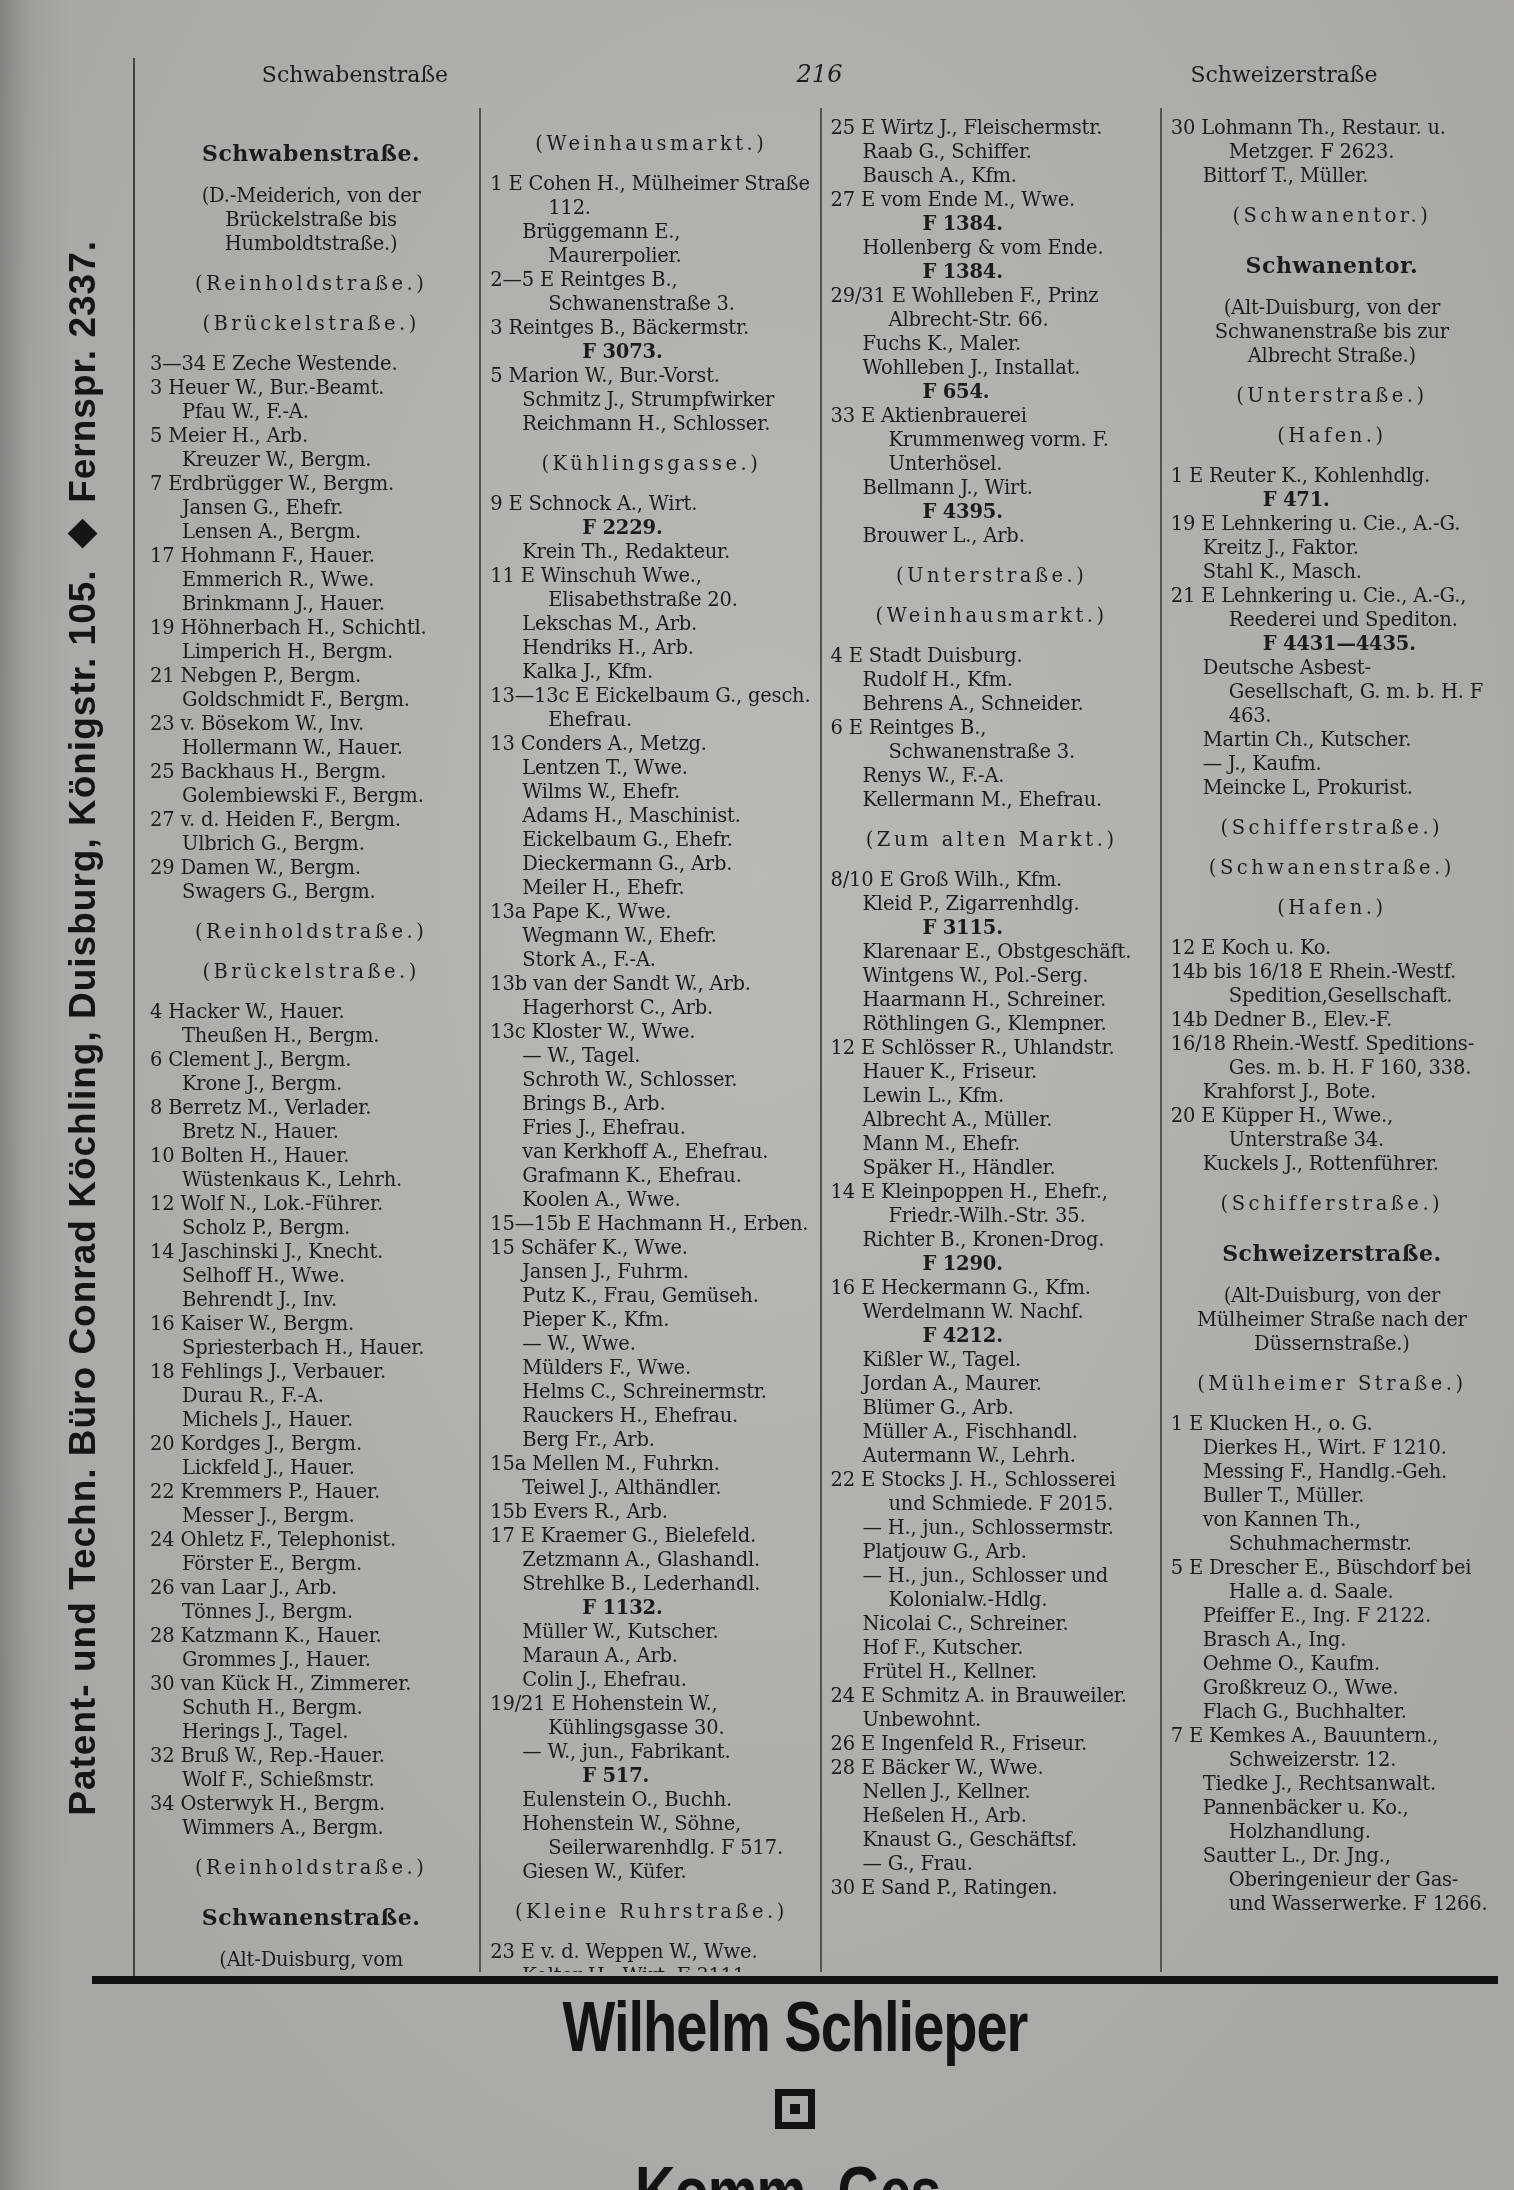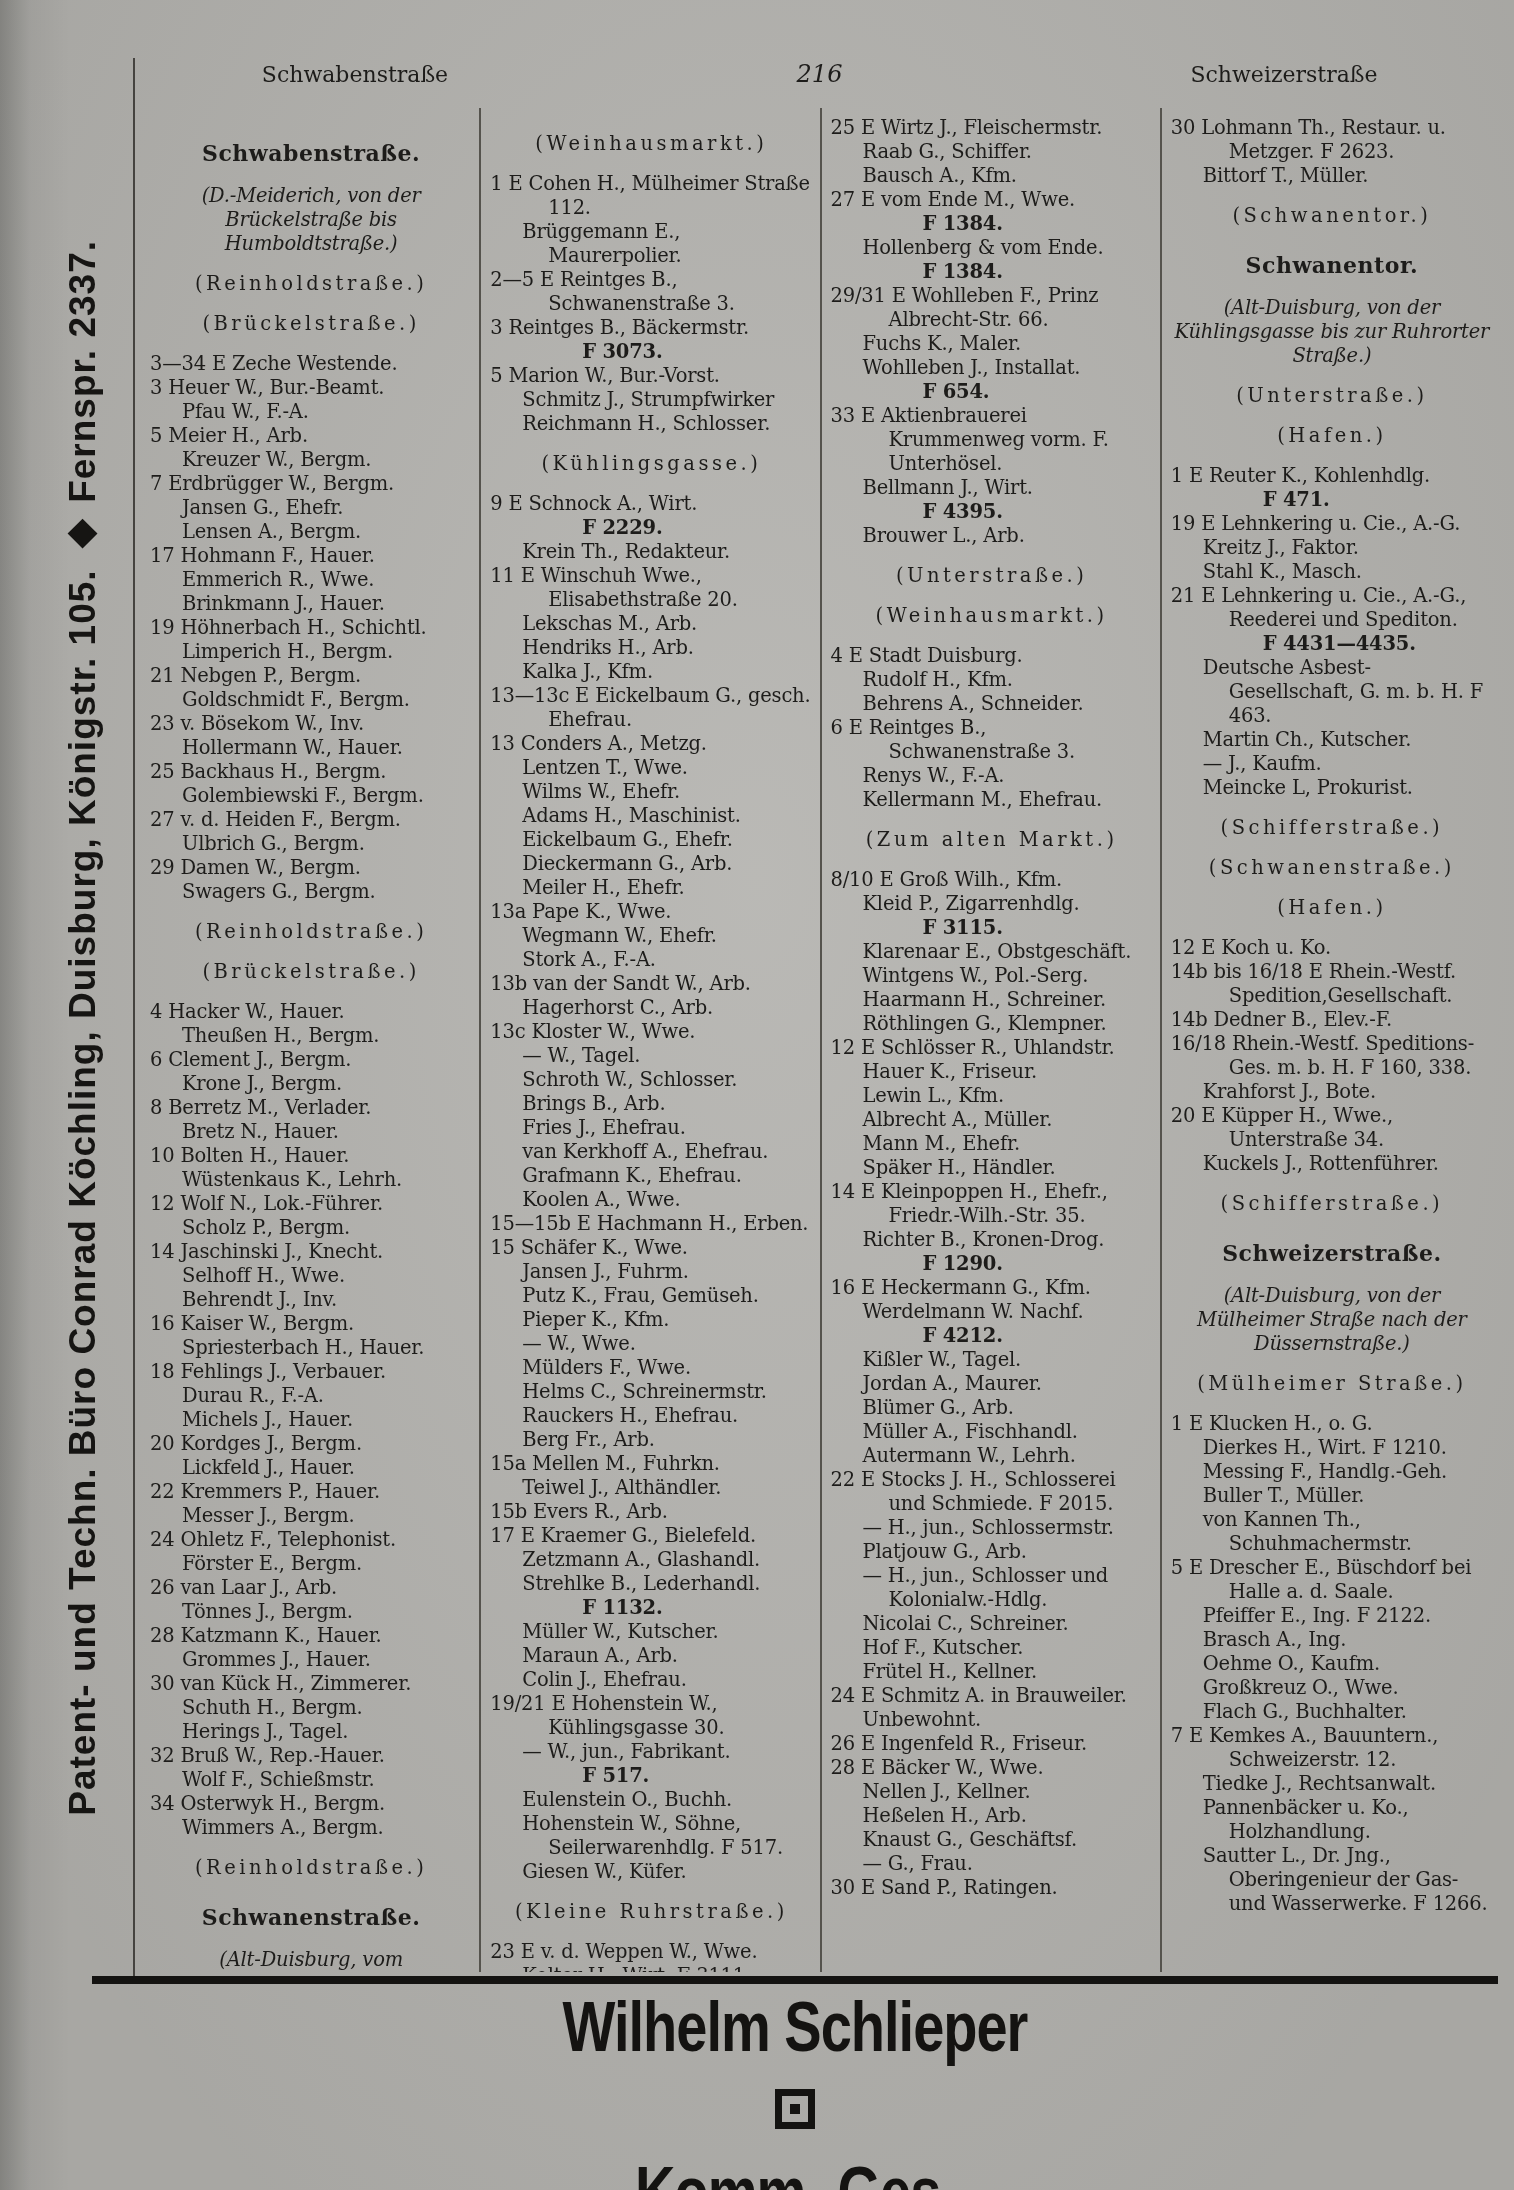--- a/index.html
+++ b/index.html
@@ -43,21 +43,21 @@
     position:absolute;left:141px;right:14px;top:108px;bottom:218px;
     display:flex;align-items:stretch;
   }
   .col{flex:1 1 0;padding:8px 7px 0 9px;overflow:hidden;}
   .col + .col{border-left:2px solid #55534d;}
   .ln{font-size:19.5px;line-height:24px;letter-spacing:-0.2px;}
   .ln.h{
     text-align:center;font-weight:bold;font-size:22px;line-height:30px;
     margin:22px 0 16px;letter-spacing:0.5px;
   }
-  .ln.n{text-align:center;margin:6px 0 14px;font-style:italic;}
+  .ln.n{text-align:center;margin:6px 0 14px;}
   .ln.x{text-align:center;letter-spacing:3.5px;margin:16px 0;}
   .ln.e{padding-left:58px;text-indent:-58px;}
   .ln.s{padding-left:58px;text-indent:-26px;}
   .ln.f{padding-left:92px;font-weight:bold;}
   
   .footer{
     position:absolute;left:92px;right:16px;bottom:38px;height:158px;
     border-top:8px solid #141311;
     display:flex;align-items:center;gap:30px;padding-top:10px;
     font-family:"Liberation Sans", sans-serif;color:#141311;flex-direction:column;
@@ -300,21 +300,21 @@
         <div class="ln s">Heßelen H., Arb.</div>
         <div class="ln s">Knaust G., Geschäftsf.</div>
         <div class="ln s">— G., Frau.</div>
         <div class="ln e">30 E Sand P., Ratingen.</div>
       </div>
     <div class="col">
         <div class="ln e">30 Lohmann Th., Restaur. u. Metzger.  F 2623.</div>
         <div class="ln s">Bittorf T., Müller.</div>
         <div class="ln x">(Schwanentor.)</div>
         <div class="ln h">Schwanentor.</div>
-        <div class="ln n">(Alt-Duisburg, von der Kühlingsgasse bis zur Ruhrorter Straße.)</div>
+        <div class="ln n">(Alt-Duisburg, von der Schwanenstraße bis zur Albrecht Straße.)</div>
         <div class="ln x">(Unterstraße.)</div>
         <div class="ln x">(Hafen.)</div>
         <div class="ln e">1 E Reuter K., Kohlenhdlg.</div>
         <div class="ln f">F 471.</div>
         <div class="ln e">19 E Lehnkering u. Cie., A.-G.</div>
         <div class="ln s">Kreitz J., Faktor.</div>
         <div class="ln s">Stahl K., Masch.</div>
         <div class="ln e">21 E Lehnkering u. Cie., A.-G., Reederei und Spediton.</div>
         <div class="ln f">F 4431—4435.</div>
         <div class="ln s">Deutsche Asbest-Gesellschaft, G. m. b. H.  F 463.</div>

